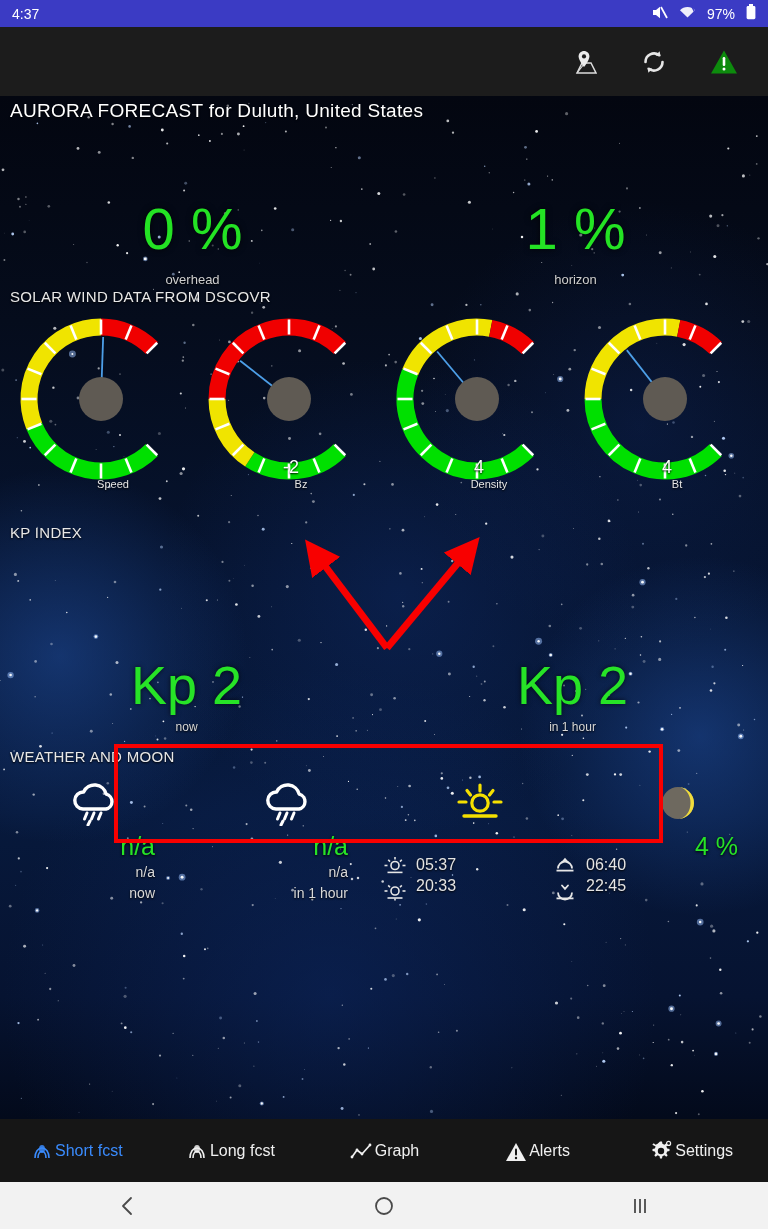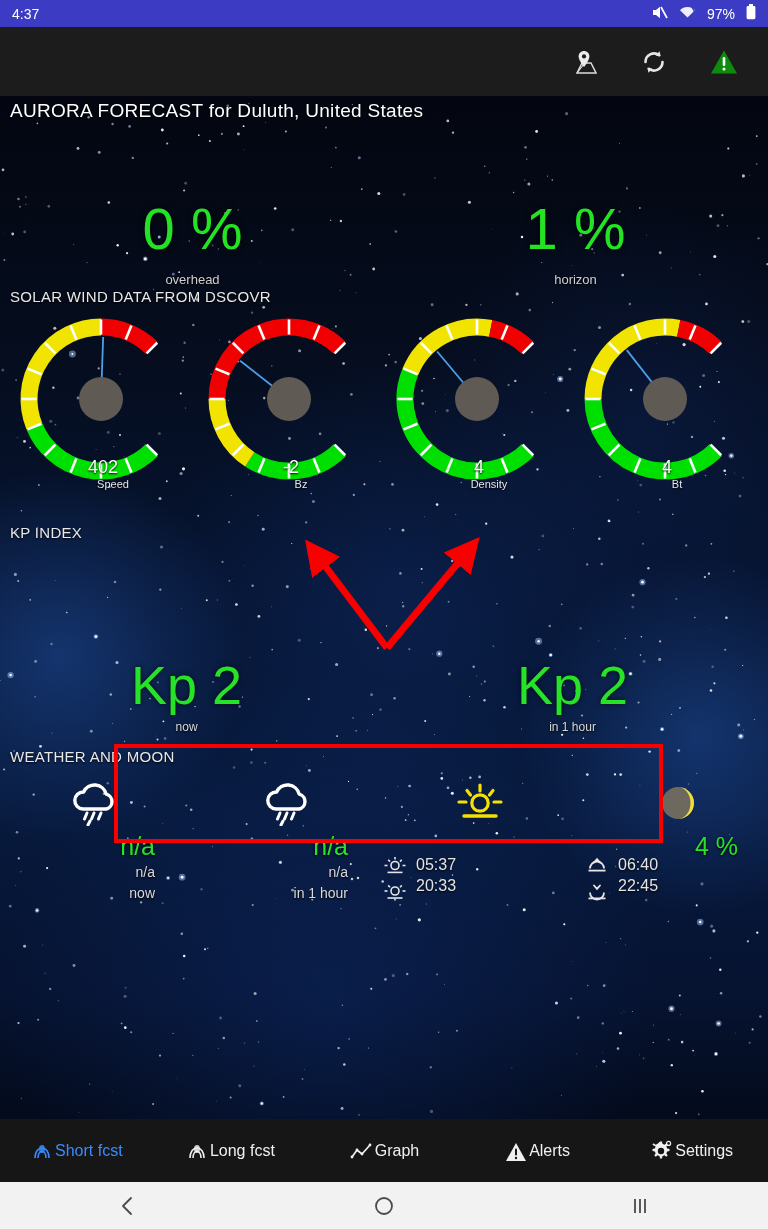--- a/index.html
+++ b/index.html
@@ -869,21 +869,20 @@
           <line x1="28.50" y1="97.00" x2="13.50" y2="97.00" stroke="#ffffff" stroke-width="2.6"></line>
           <line x1="33.41" y1="72.32" x2="19.55" y2="66.58" stroke="#ffffff" stroke-width="2.6"></line>
           <line x1="47.39" y1="51.39" x2="36.79" y2="40.79" stroke="#ffffff" stroke-width="2.6"></line>
           <line x1="68.32" y1="37.41" x2="62.58" y2="23.55" stroke="#ffffff" stroke-width="2.6"></line>
           <line x1="93.00" y1="32.50" x2="93.00" y2="17.50" stroke="#ffffff" stroke-width="2.6"></line>
           <line x1="117.68" y1="37.41" x2="123.42" y2="23.55" stroke="#ffffff" stroke-width="2.6"></line>
           <line x1="138.61" y1="51.39" x2="149.21" y2="40.79" stroke="#ffffff" stroke-width="2.6"></line>
           <line x1="93" y1="97" x2="95.16" y2="35.04" stroke="#4d9fe8" stroke-width="1.8"></line>
         </svg>
         <div class="hub"></div>
-        <div class="gval">402</div>
         <div class="glab">Speed</div>
       </div>
       <div class="gauge" style="left: 196px; top: 206px;">
         <svg width="190" height="200" viewBox="0 0 190 200">
           <path d="M143.91 147.91 A72 72 0 0 1 53.79 157.38" fill="none" stroke="#00e000" stroke-width="17"></path>
           <path d="M53.79 157.38 A72 72 0 0 1 21.00 97.00" fill="none" stroke="#f0e400" stroke-width="17"></path>
           <path d="M21.00 97.00 A72 72 0 0 1 143.91 46.09" fill="none" stroke="#f00000" stroke-width="17"></path>
           <line x1="138.61" y1="142.61" x2="149.21" y2="153.21" stroke="#ffffff" stroke-width="2.6"></line>
           <line x1="117.68" y1="156.59" x2="123.42" y2="170.45" stroke="#ffffff" stroke-width="2.6"></line>
           <line x1="93.00" y1="161.50" x2="93.00" y2="176.50" stroke="#ffffff" stroke-width="2.6"></line>
@@ -1055,21 +1054,21 @@
             <line x1="11" y1="15.6" x2="11" y2="17.6" stroke="#e6e6e6" stroke-width="1.6"></line>
           </svg>
       </span>
     </div>
     <div class="tr-times">
       <span>05:37</span>
       <span>20:33</span>
     </div>
   </div>
 
-  <div class="time-rows" style="left:586px; top:760px;">
+  <div class="time-rows" style="left:554px; top:760px;">
     <div class="tr-icons">
       <span>
         <svg width="22" height="18" viewBox="0 0 22 18">
             <path d="M4 12.5a7 7 0 0 1 14 0" fill="none" stroke="#e6e6e6" stroke-width="1.8"></path>
             <line x1="2.5" y1="14.6" x2="19.5" y2="14.6" stroke="#e6e6e6" stroke-width="1.8"></line>
             <path d="M8 6.5 L11 3.2 L14 6.5" fill="none" stroke="#e6e6e6" stroke-width="1.8" stroke-linecap="round"></path>
           </svg>
       </span>
       <span>
         <svg width="22" height="18" viewBox="0 0 22 18">

